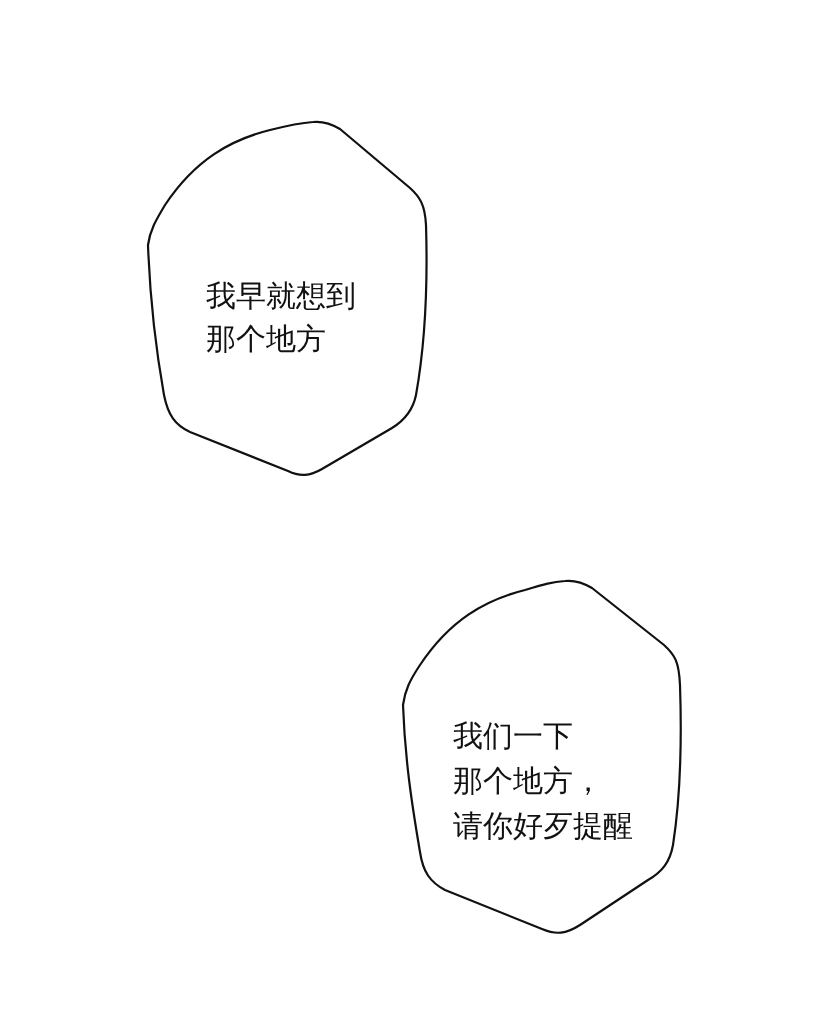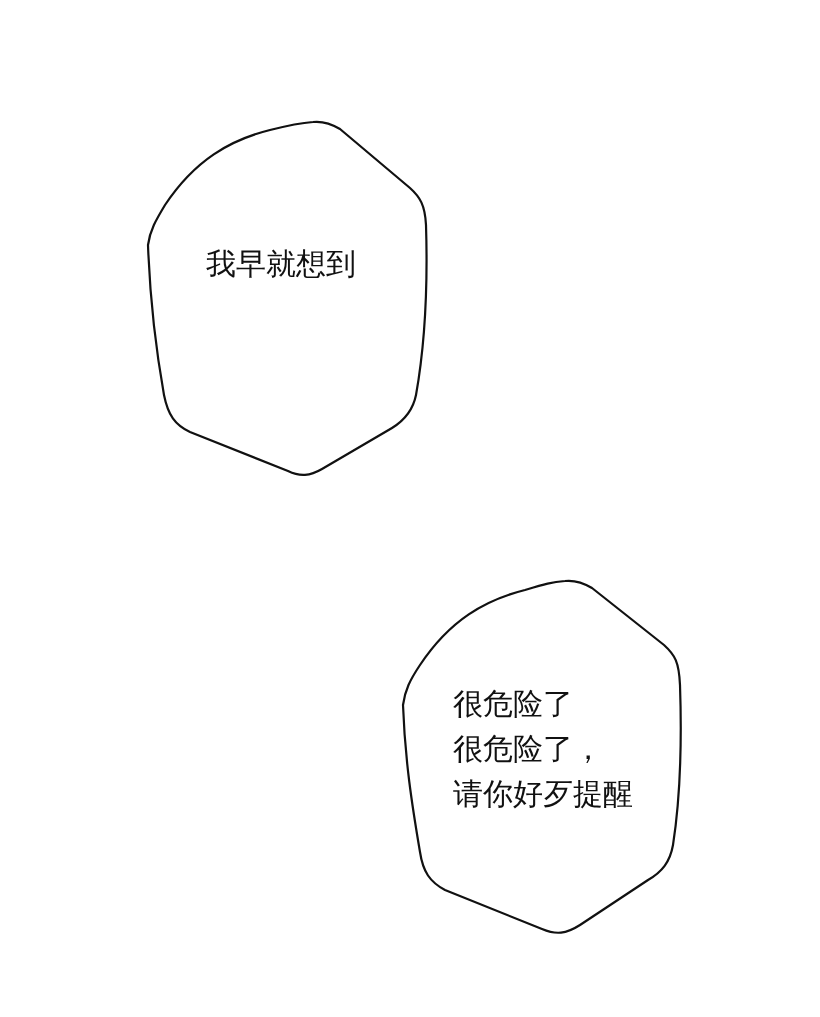--- a/index.html
+++ b/index.html
@@ -27,20 +27,21 @@
       height: 1017px;
     }
     .bubble-text {
       position: absolute;
       font-family: "DejaVu Sans", "Liberation Sans", sans-serif;
       color: #111111;
       font-size: 30px;
       line-height: 43px;
       letter-spacing: 0px;
       white-space: nowrap;
+      margin-top: 32px;
     }
     .bubble-text .line {
       display: block;
     }
     #text-1 {
       left: 206px;
       top: 242px;
     }
     #text-2 {
       left: 453px;
@@ -81,21 +82,22 @@
          L 445 890
          C 430 882, 423 872, 420 852
          C 412 805, 405 760, 403 705
          C 405 690, 410 680, 420 665
          C 450 620, 485 600, 525 590
          C 545 584, 552 582, 565 581 Z" fill="#ffffff" stroke="#111111" stroke-width="2.2" stroke-linejoin="round"></path>
   </svg>
 
   <div id="text-1" class="bubble-text">
     <span class="line">我早就想到</span>
+    <span class="line">那个地方</span>
   </div>
 
   <div id="text-2" class="bubble-text">
-    <span class="line">很危险了</span>
-    <span class="line">很危险了，</span>
+    <span class="line">我们一下</span>
+    <span class="line">那个地方，</span>
     <span class="line">请你好歹提醒</span>
   </div>
 
 </div>
 
 </body></html>

